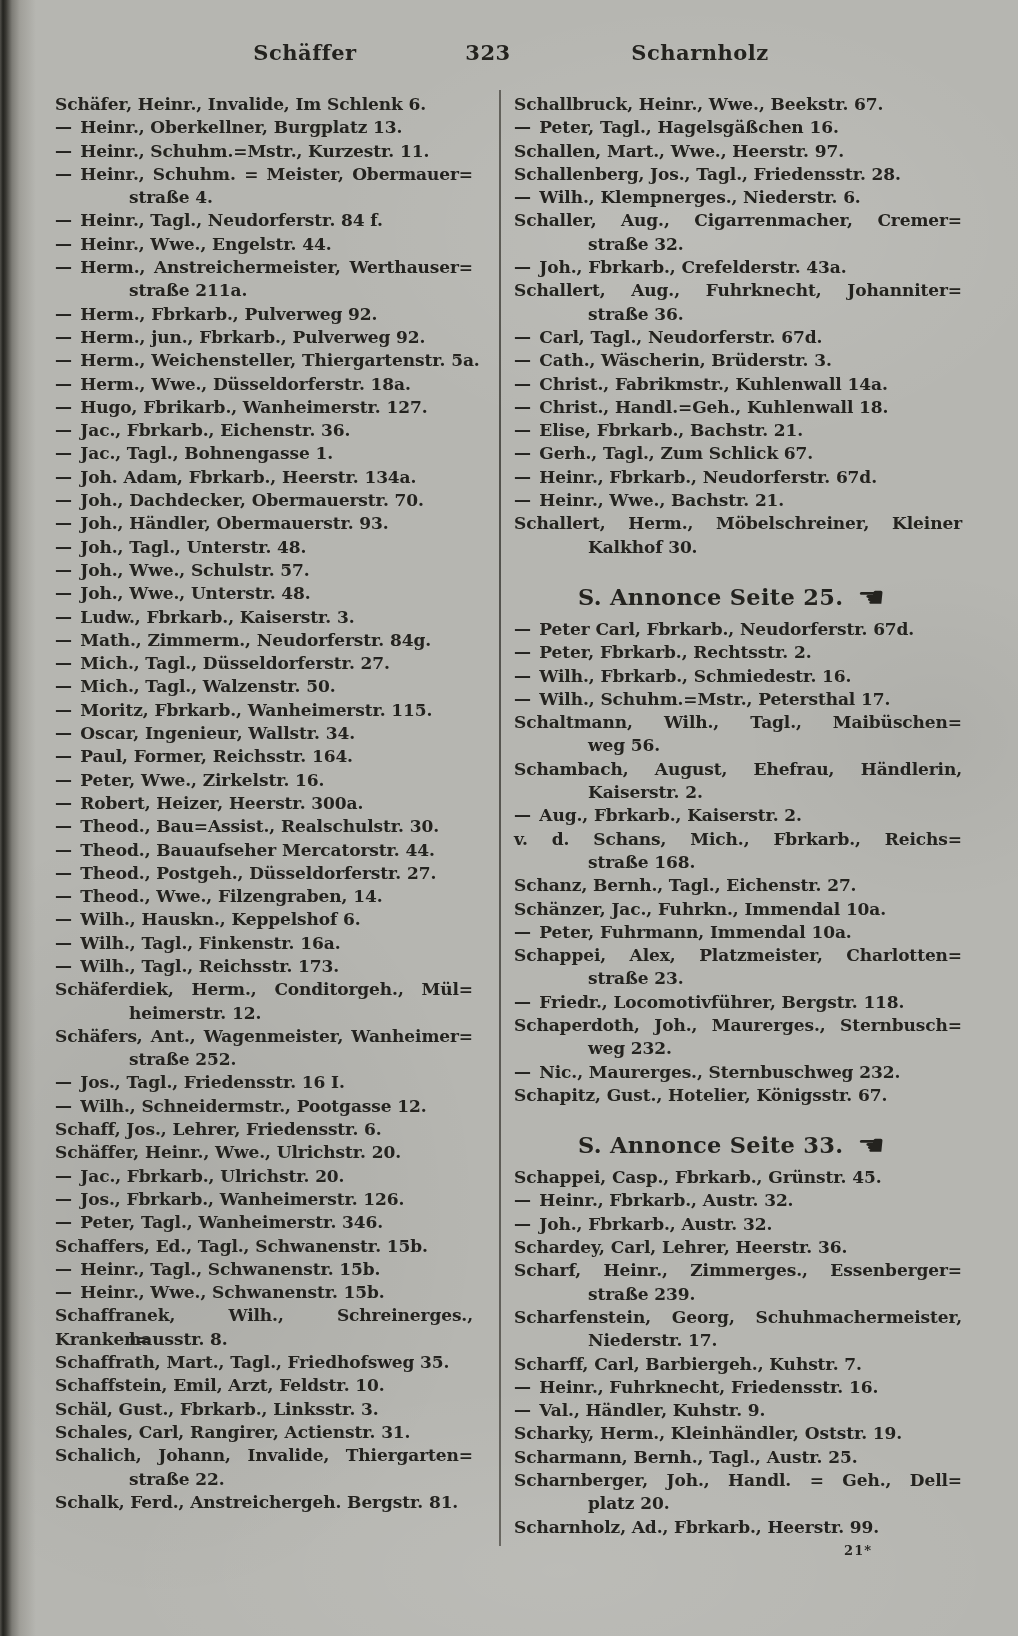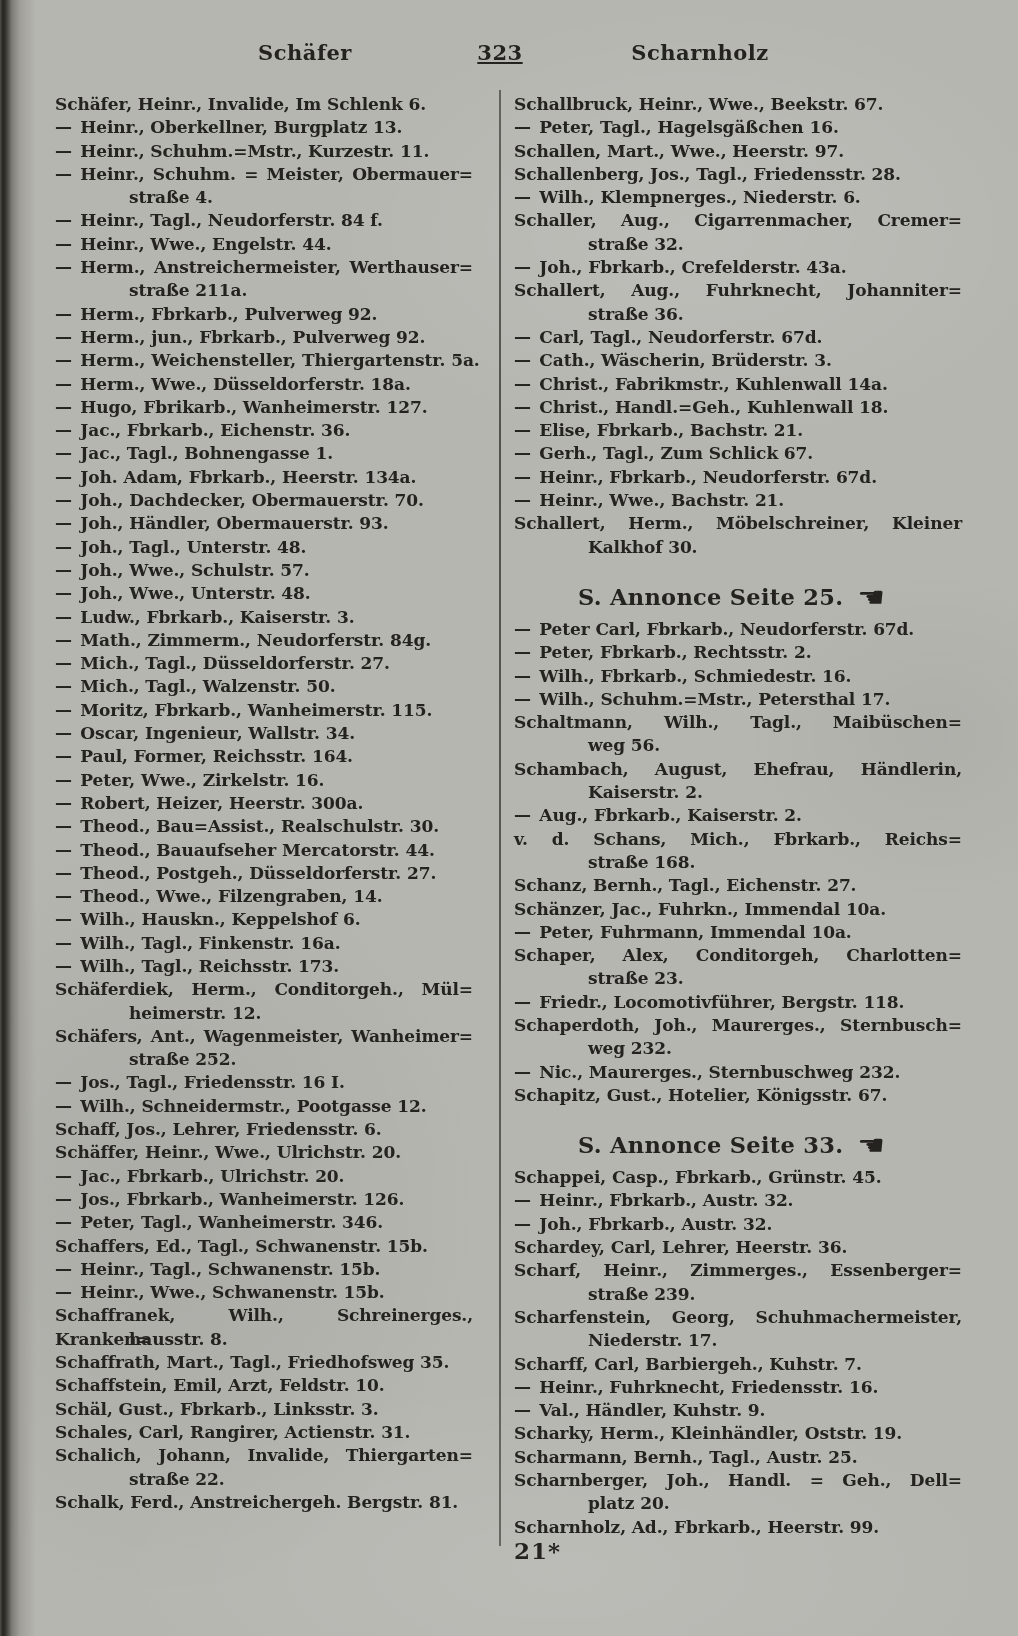--- a/index.html
+++ b/index.html
@@ -25,21 +25,21 @@
     background:linear-gradient(90deg,
       #504f4a 0px, #23231f 3px, #3a3934 6px,
       #7d7c76 12px, #a09f99 20px, rgba(182,182,177,0) 36px);
   }
   .header { position:absolute; top:40px; left:0; width:100%; height:30px; }
   .hdr {
     position:absolute; transform:translateX(-50%);
     font-size:21px; letter-spacing:.5px; white-space:nowrap;
   }
   .hdr-left  { left:305px; }
-  .hdr-num   { left:500px;text-decoration:underline; }
+  .hdr-num   { left:488px; }
   .hdr-right { left:700px; }
 
   .divider {
     position:absolute; left:499px; top:90px; width:2px; height:1456px;
     background:linear-gradient(180deg,#55534d, #403f3a 25%, #4c4a45 70%, #5a5852);
     opacity:.85;
   }
 
   .col { position:absolute; top:93px; }
   .col-left  { left:55px;  width:418px; }
@@ -56,30 +56,30 @@
     height:auto; line-height:27px; font-size:22.5px;
     margin:25px 0 7px 0; padding-left:64px;
     display:flex; align-items:center; white-space:nowrap;
     letter-spacing:.3px;
   }
   .manicule {
     font-family:"DejaVu Sans", sans-serif;
     font-size:31px; line-height:27px; margin-left:14px;
     transform:scaleY(.92);
   }
-  .sig { text-align:left; padding-right:90px; font-size:23px; letter-spacing:1px; }
+  .sig { text-align:right; padding-right:90px; font-size:13px; letter-spacing:1px; }
 </style>
 </head>
 <body>
 
 <div class="paper-grain"></div>
 <div class="spine"></div>
 
 <div class="header">
-  <span class="hdr hdr-left">Schäfer</span>
+  <span class="hdr hdr-left">Schäffer</span>
   <span class="hdr hdr-num">323</span>
   <span class="hdr hdr-right">Scharnholz</span>
 </div>
 
 <div class="divider"></div>
 
 <div class="col col-left" id="col-left">
     <div class="ln">Schäfer, Heinr., Invalide, Im Schlenk 6.</div>
     <div class="ln">— Heinr., Oberkellner, Burgplatz 13.</div>
     <div class="ln">— Heinr., Schuhm.=Mstr., Kurzestr. 11.</div>
@@ -174,21 +174,21 @@
     <div class="ln just">Schaltmann, Wilh., Tagl., Maibüschen=</div>
     <div class="ln cont">weg 56.</div>
     <div class="ln just">Schambach, August, Ehefrau, Händlerin,</div>
     <div class="ln cont">Kaiserstr. 2.</div>
     <div class="ln">— Aug., Fbrkarb., Kaiserstr. 2.</div>
     <div class="ln just">v. d. Schans, Mich., Fbrkarb., Reichs=</div>
     <div class="ln cont">straße 168.</div>
     <div class="ln">Schanz, Bernh., Tagl., Eichenstr. 27.</div>
     <div class="ln">Schänzer, Jac., Fuhrkn., Immendal 10a.</div>
     <div class="ln">— Peter, Fuhrmann, Immendal 10a.</div>
-    <div class="ln just">Schaper, Alex, Conditorgeh, Charlotten=</div>
+    <div class="ln just">Schappei, Alex, Platzmeister, Charlotten=</div>
     <div class="ln cont">straße 23.</div>
     <div class="ln">— Friedr., Locomotivführer, Bergstr. 118.</div>
     <div class="ln just">Schaperdoth, Joh., Maurerges., Sternbusch=</div>
     <div class="ln cont">weg 232.</div>
     <div class="ln">— Nic., Maurerges., Sternbuschweg 232.</div>
     <div class="ln">Schapitz, Gust., Hotelier, Königsstr. 67.</div>
     <div class="ln annonce">
       <span>S. Annonce Seite 33.</span>
       <span class="manicule">☚</span>
     </div>

